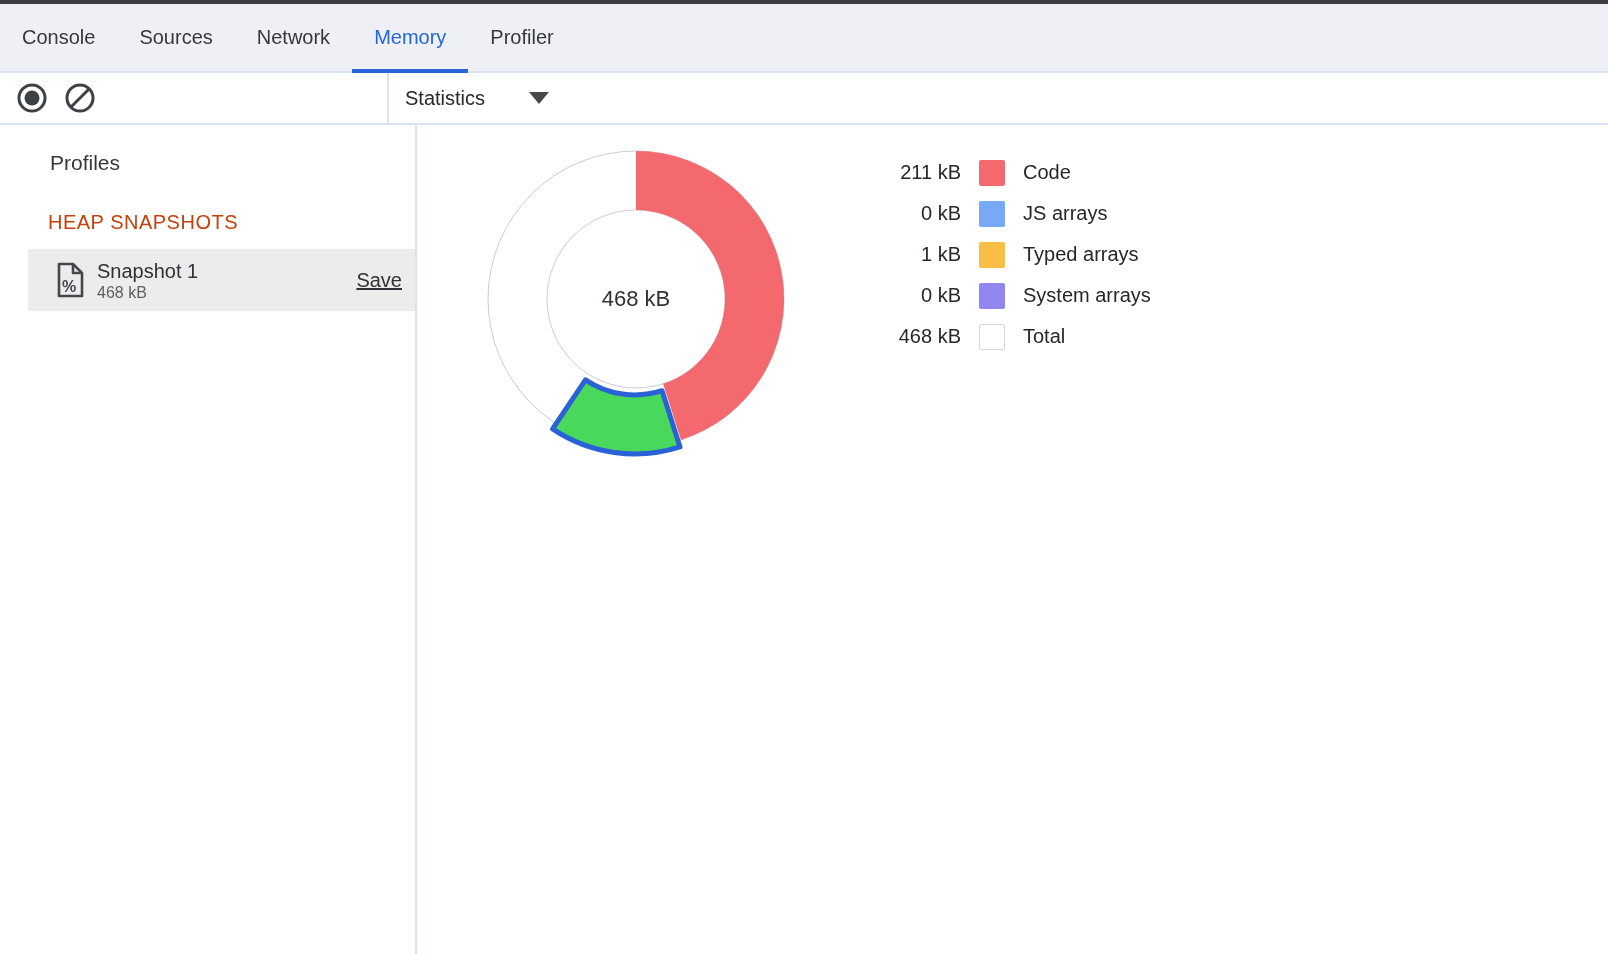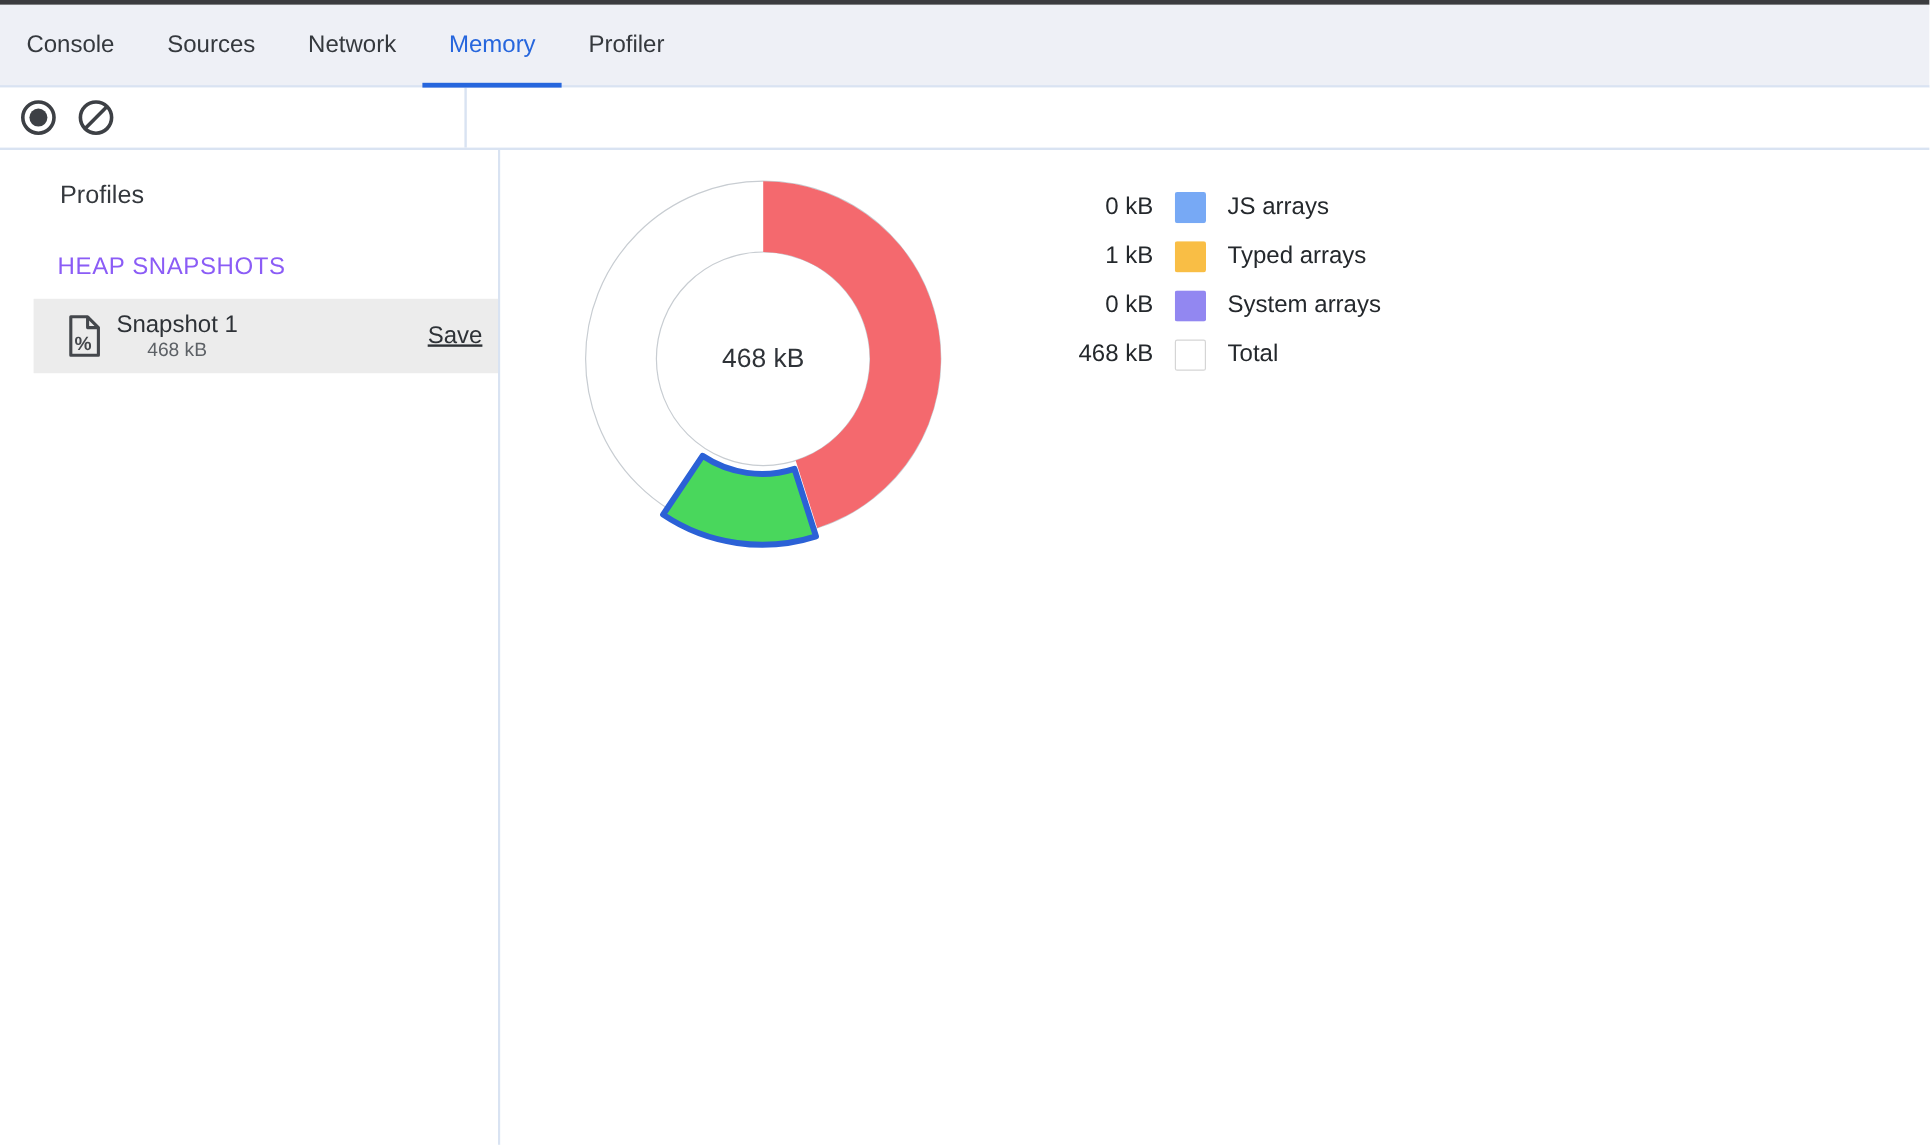--- a/index.html
+++ b/index.html
@@ -85,34 +85,34 @@
     background: #fff;
   }
   .profiles-heading {
     margin: 26px 0 0 22px;
     font-size: 21px;
     color: #34383d;
   }
   .section-heading {
     margin: 36px 0 0 20px;
     font-size: 20px;
-    color: #8b5cf6;
+    color: #c2410c;
     letter-spacing: 0.5px;
   }
   .snapshot-item {
     margin-top: 15px;
     height: 62px;
     background: #ececec;
     display: flex;
     align-items: center;
     padding: 0 13px 0 27px;
     cursor: pointer;
   }
   .snapshot-icon { flex: 0 0 auto; display: flex; }
-  .snapshot-text { margin-left: 12px; display: flex; flex-direction: column; justify-content: center; align-items: center; }
+  .snapshot-text { margin-left: 12px; display: flex; flex-direction: column; justify-content: center; }
   .snapshot-name { font-size: 20px; color: #2e3237; line-height: 24px; }
   .snapshot-size { font-size: 16px; color: #5d6166; line-height: 19px; }
   .save-link {
     margin-left: auto;
     font-size: 20px;
     color: #2e3237;
     text-decoration: underline;
     cursor: pointer;
   }
 
@@ -176,20 +176,26 @@
       </span>
     </button>
     <button class="icon-btn">
       <span style="display:flex">
         <svg width="34" height="34" viewBox="0 0 34 34">
           <circle cx="17" cy="17" r="13" fill="none" stroke="#3d4045" stroke-width="3"></circle>
           <line x1="8" y1="26" x2="26" y2="8" stroke="#3d4045" stroke-width="3"></line>
         </svg>
       </span>
     </button>
+  </div>
+  <div class="toolbar-right">
+    <div class="view-selector">
+      <span class="label">Statistics</span>
+      <span class="caret"></span>
+    </div>
   </div>
 </div>
 
 <div class="content">
   <div class="sidebar">
     <div class="profiles-heading">Profiles</div>
     <div class="section-heading">HEAP SNAPSHOTS</div>
     <div class="snapshot-item">
       <span class="snapshot-icon">
         <svg width="30" height="38" viewBox="0 0 30 38">
@@ -213,20 +219,25 @@
         <circle cx="165" cy="165" r="89" fill="none" stroke="#c8cdd2" stroke-width="1"></circle>
       </g>
       <g id="donut-slices">
           <path d="M165.00 17.00 A148 148 0 0 1 209.98 306.00 L192.05 249.79 A89 89 0 0 0 165.00 76.00 Z" fill="#f4696e"></path>
           <path d="M209.98 306.00 A148 148 0 0 1 82.57 287.92 L115.43 238.92 A89 89 0 0 0 192.05 249.79 Z" fill="#49d75c" transform="translate(-0.98,6.93)" stroke="#2b61d6" stroke-width="5" stroke-linejoin="round"></path>
         </g>
       <text class="center-label" x="165" y="172" text-anchor="middle">468 kB</text>
     </svg>
     <div class="legend" id="legend">
         <div class="legend-row">
+          <span class="legend-value">211 kB</span>
+          <span class="legend-swatch" style="background: rgb(244, 105, 110);"></span>
+          <span class="legend-label">Code</span>
+        </div>
+        <div class="legend-row">
           <span class="legend-value">0 kB</span>
           <span class="legend-swatch" style="background: rgb(119, 169, 245);"></span>
           <span class="legend-label">JS arrays</span>
         </div>
         <div class="legend-row">
           <span class="legend-value">1 kB</span>
           <span class="legend-swatch" style="background: rgb(249, 190, 69);"></span>
           <span class="legend-label">Typed arrays</span>
         </div>
         <div class="legend-row">

